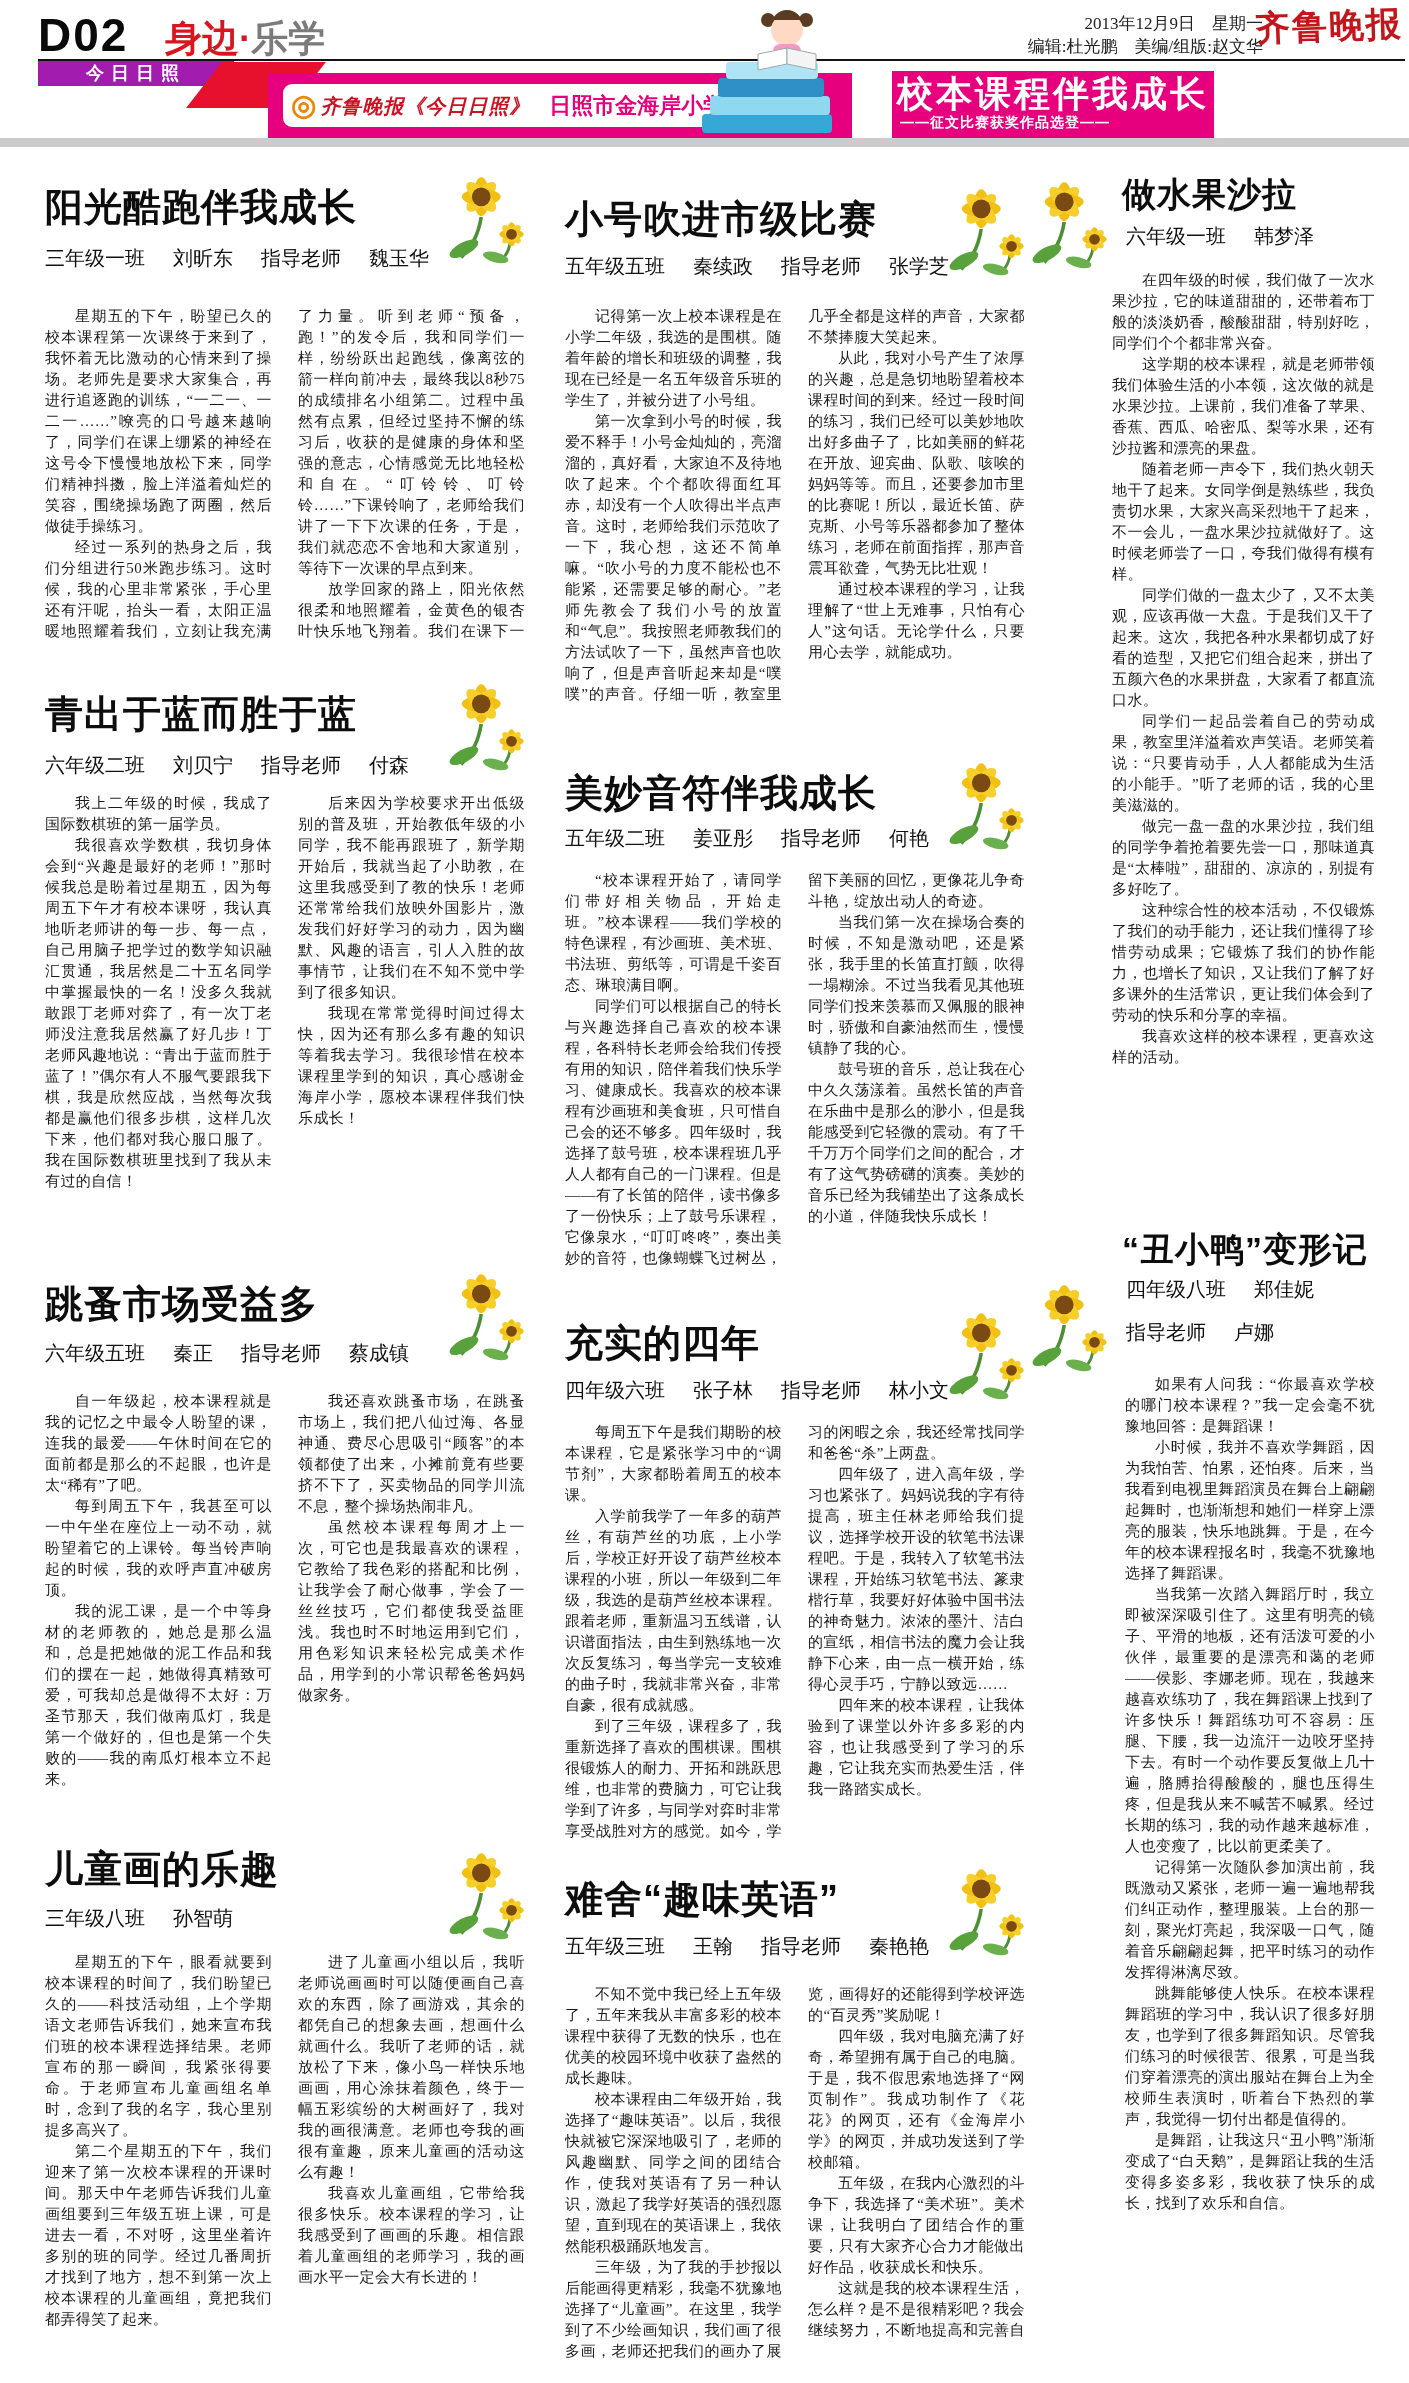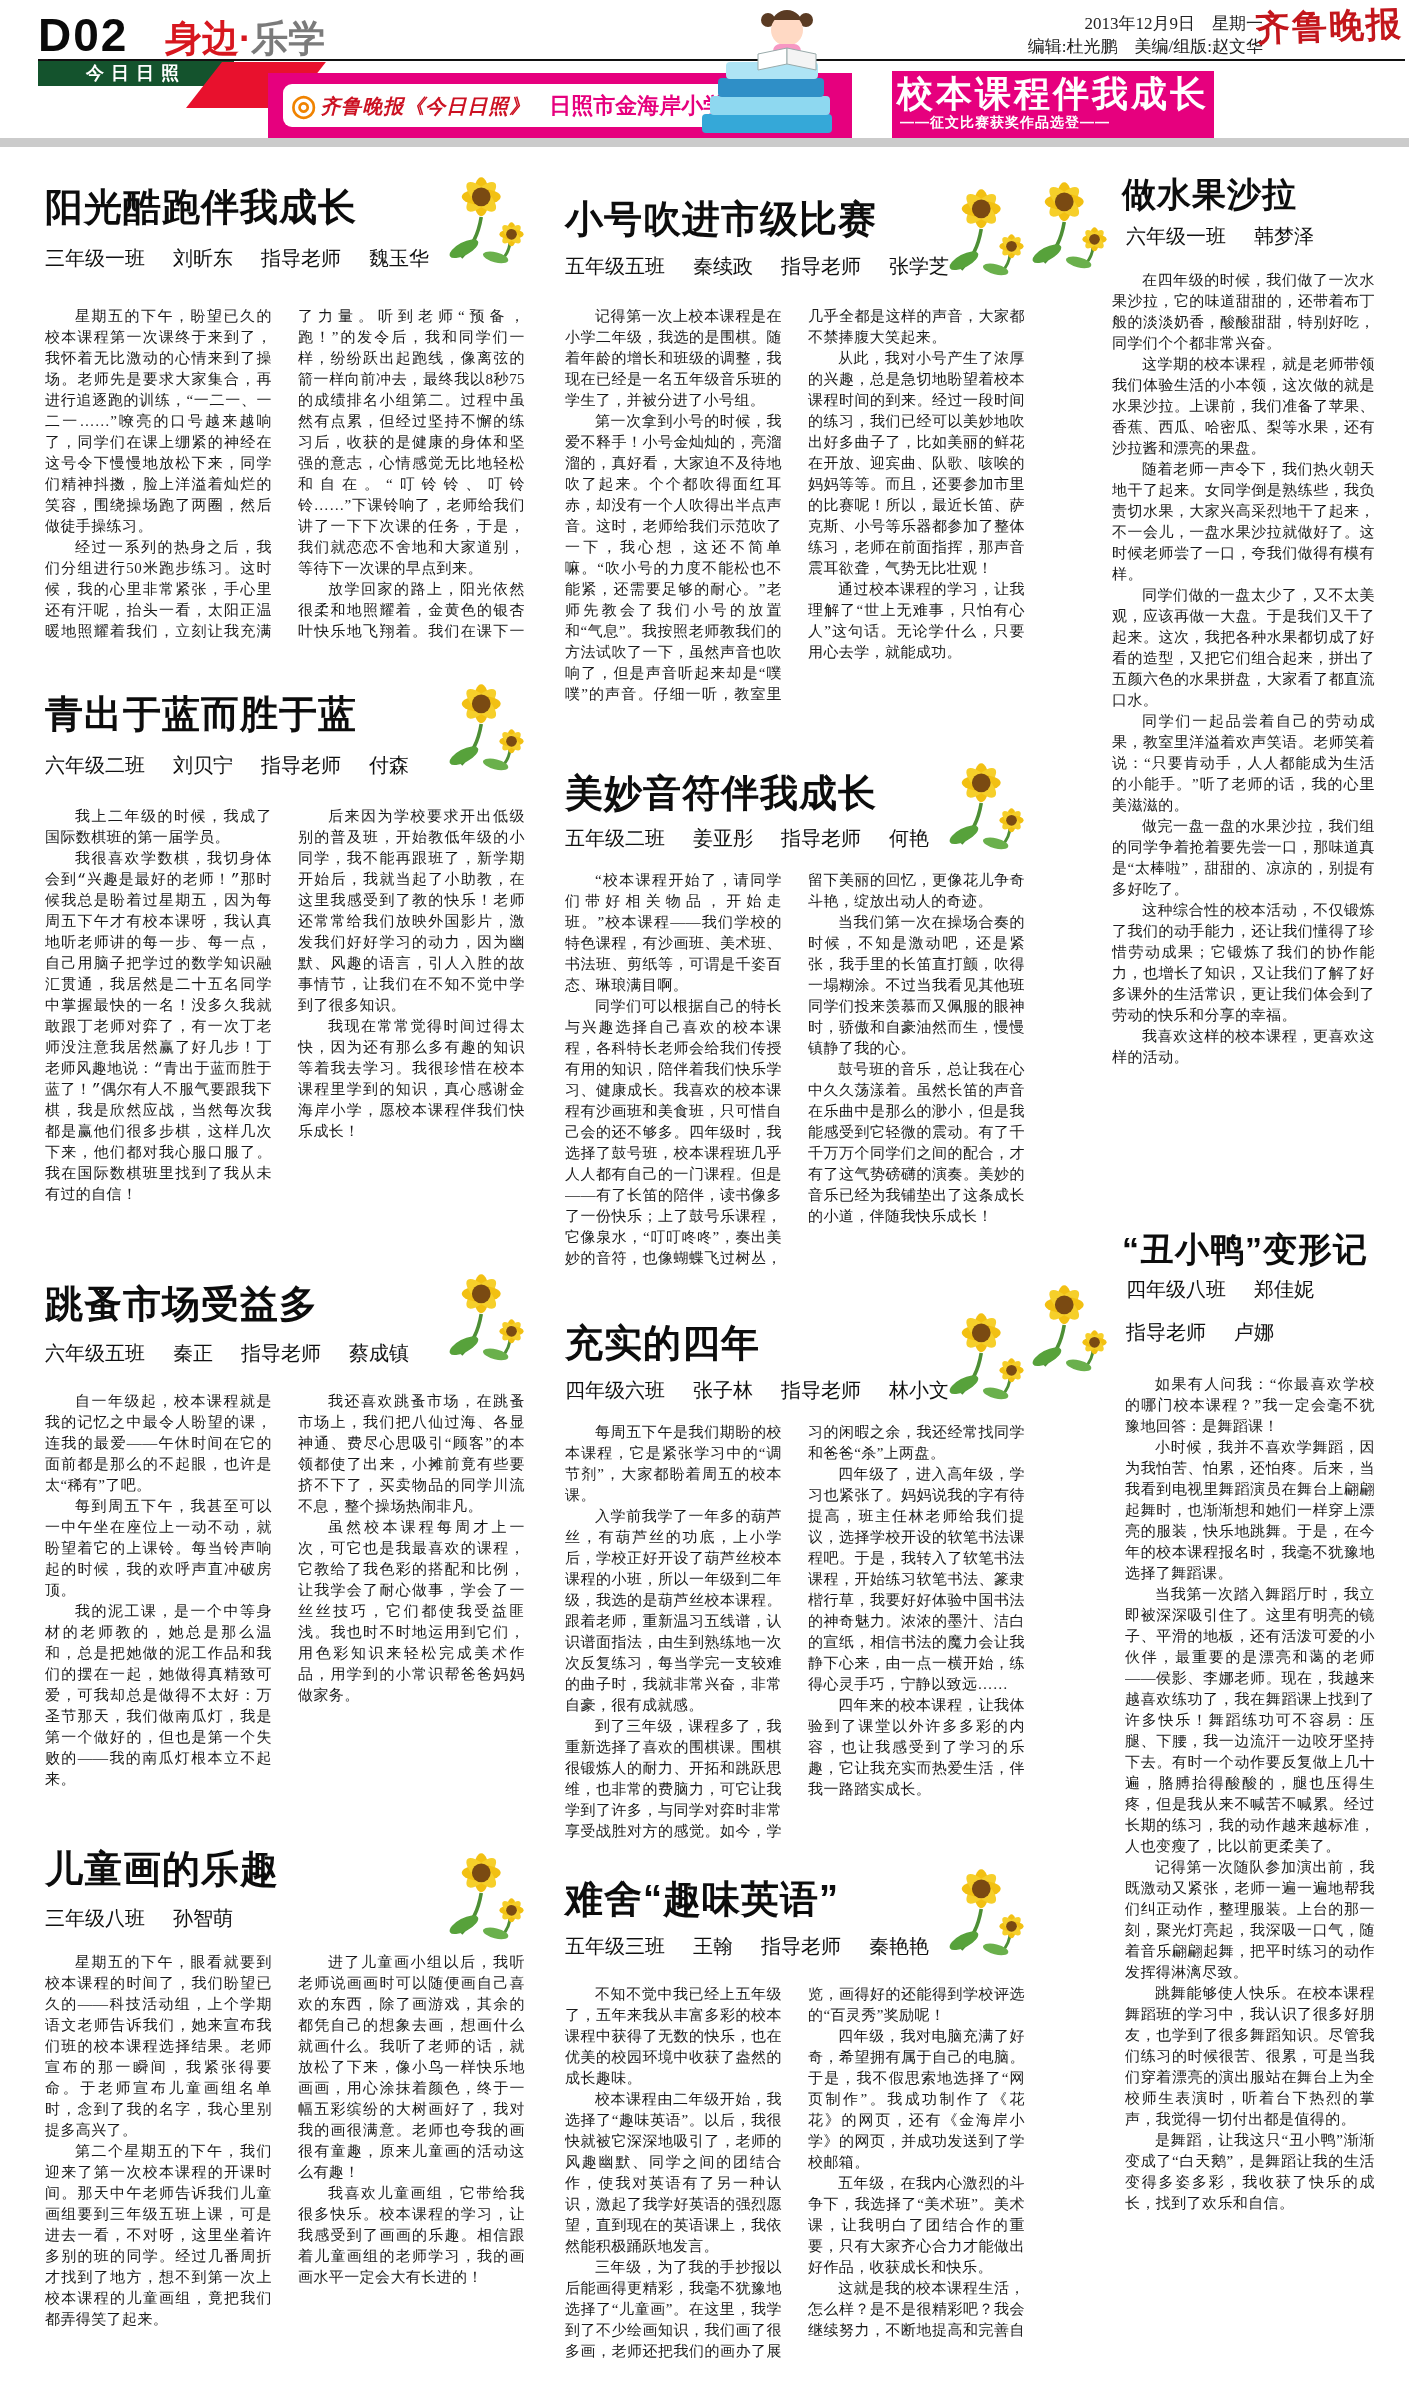--- a/index.html
+++ b/index.html
@@ -3,21 +3,21 @@
 <meta charset="utf-8">
 <style>
   html,body{margin:0;padding:0;background:#9a9a9a;}
   .page{position:relative;width:1409px;height:2383px;background:#fff;margin:0 auto;overflow:hidden;
         font-family:"Liberation Serif",serif;}
   
   .pageno{position:absolute;left:38px;top:12px;font:900 46px/1 "Liberation Sans",sans-serif;color:#0a0a0a;letter-spacing:2px;}
   .section{position:absolute;left:165px;top:20px;font:900 37px/1 "Liberation Sans",sans-serif;}
   .section .red{color:#d7171f;}
   .section .grey{color:#7b7b7b;font-weight:700;}
-  .edition-box{position:absolute;left:38px;top:61px;width:196px;height:25px;background:#14532d;
+  .edition-box{position:absolute;left:38px;top:61px;width:196px;height:25px;background:#a21caf;
         color:#fff;font:700 18px/25px "Liberation Sans",sans-serif;text-align:center;letter-spacing:7px;}
   .header-rule{position:absolute;left:38px;top:59px;width:1367px;height:2px;background:#111;}
   .header-meta{position:absolute;right:146px;top:12px;text-align:right;
         font:17px/23px "Liberation Serif",serif;color:#222;}
   .masthead{position:absolute;right:6px;top:8px;font:700 35px/1.1 "Liberation Serif",serif;
         color:#c3161c;transform:rotate(-2deg);letter-spacing:2px;}
   
   .swoosh{position:absolute;left:186px;top:62px;width:104px;height:46px;background:#e8112d;
         transform:skewX(-38deg);transform-origin:0 100%;}
   .banner-left{position:absolute;left:268px;top:73px;width:584px;height:65px;background:#e6007e;}
@@ -45,21 +45,21 @@
   .byline span:empty{display:none;margin:0;}
   .g3 .byline{padding-left:14px;}
   .body{font:15px/21px "Liberation Serif",serif;color:#1a1a1a;text-align:justify;overflow:hidden;letter-spacing:.4px;}
   .body p{margin:0;text-indent:2em;}
   .cols2{column-count:2;column-gap:26px;column-fill:auto;}
   .sunflower{position:absolute;width:92px;height:98px;}
   .sf-right{right:-8px;top:-18px;}
   .g3 .sunflower{left:-88px;top:-2px;}
   
   #a1 .byline{margin-top:16px;} #a1 .body{margin-top:36px;height:354px;}
-  #a2 .byline{margin-top:16px;} #a2 .body{margin-top:30px;height:424px;font-family:Liberation Mono, monospace;}
+  #a2 .byline{margin-top:16px;} #a2 .body{margin-top:16px;height:424px;}
   #a3 .byline{margin-top:14px;} #a3 .body{margin-top:26px;height:404px;}
   #a4 .byline{margin-top:14px;} #a4 .body{margin-top:22px;height:412px;}
   #b1 .byline{margin-top:12px;} #b1 .body{margin-top:28px;height:438px;}
   #b2 .byline{margin-top:10px;} #b2 .body{margin-top:20px;height:424px;}
   #b3 .byline{margin-top:12px;} #b3 .body{margin-top:20px;height:434px;}
   #b4 .byline{margin-top:12px;} #b4 .body{margin-top:26px;height:384px;}
   #c1 .byline{margin-top:10px;} #c1 .body{margin-top:22px;height:940px;}
   #c2 .byline{margin-top:8px;}  #c2 .byline2{margin-top:19px;} #c2 .body{margin-top:30px;height:1000px;margin-left:13px;}
 </style>
 </head>

